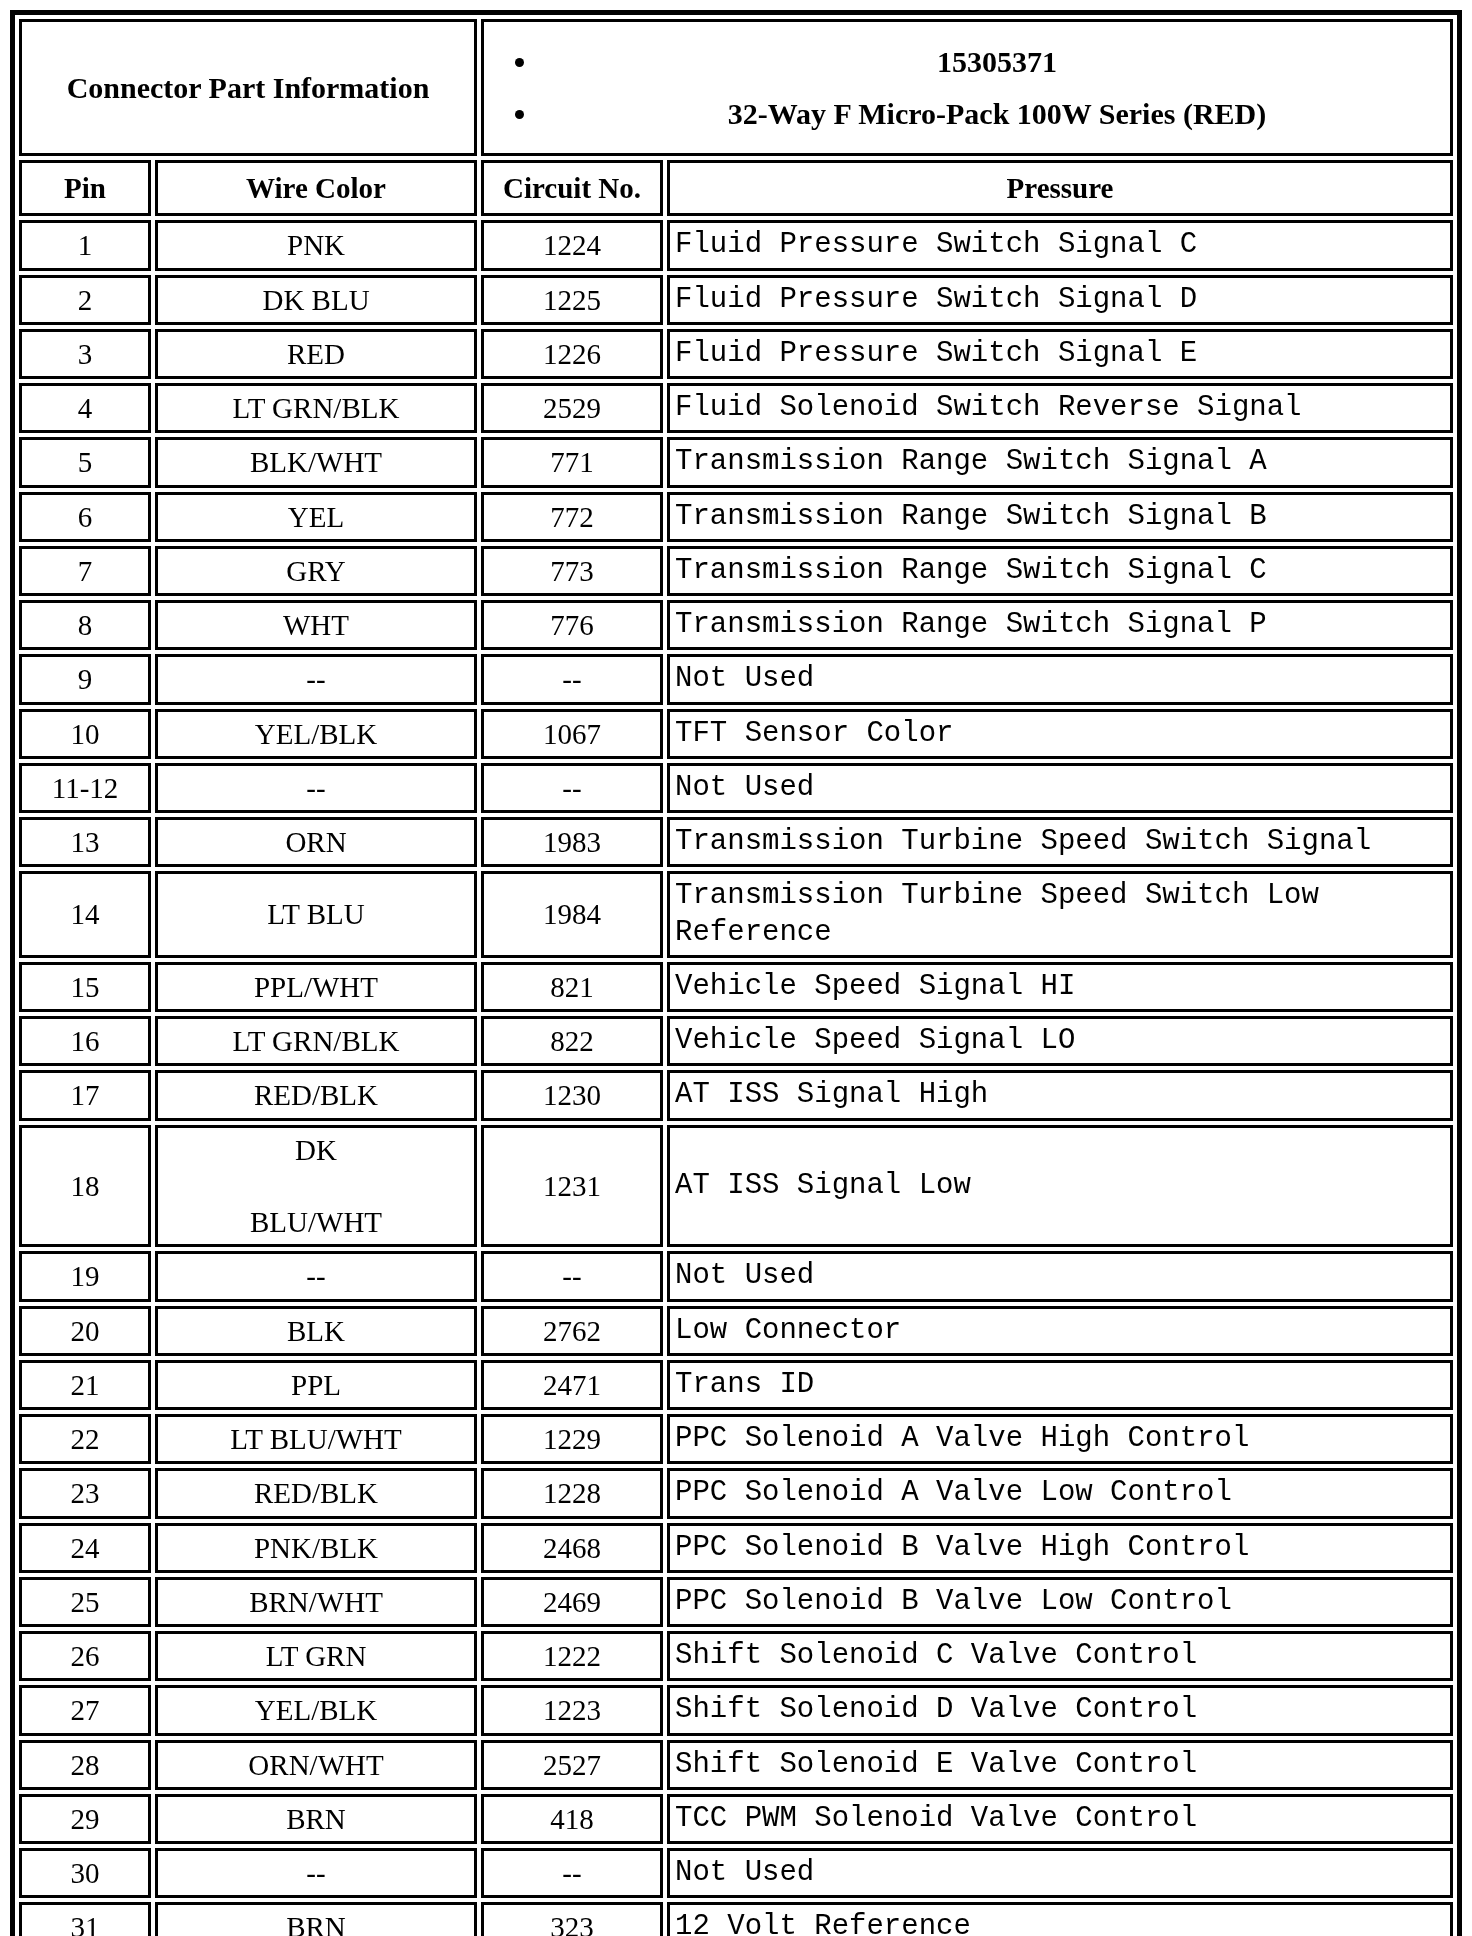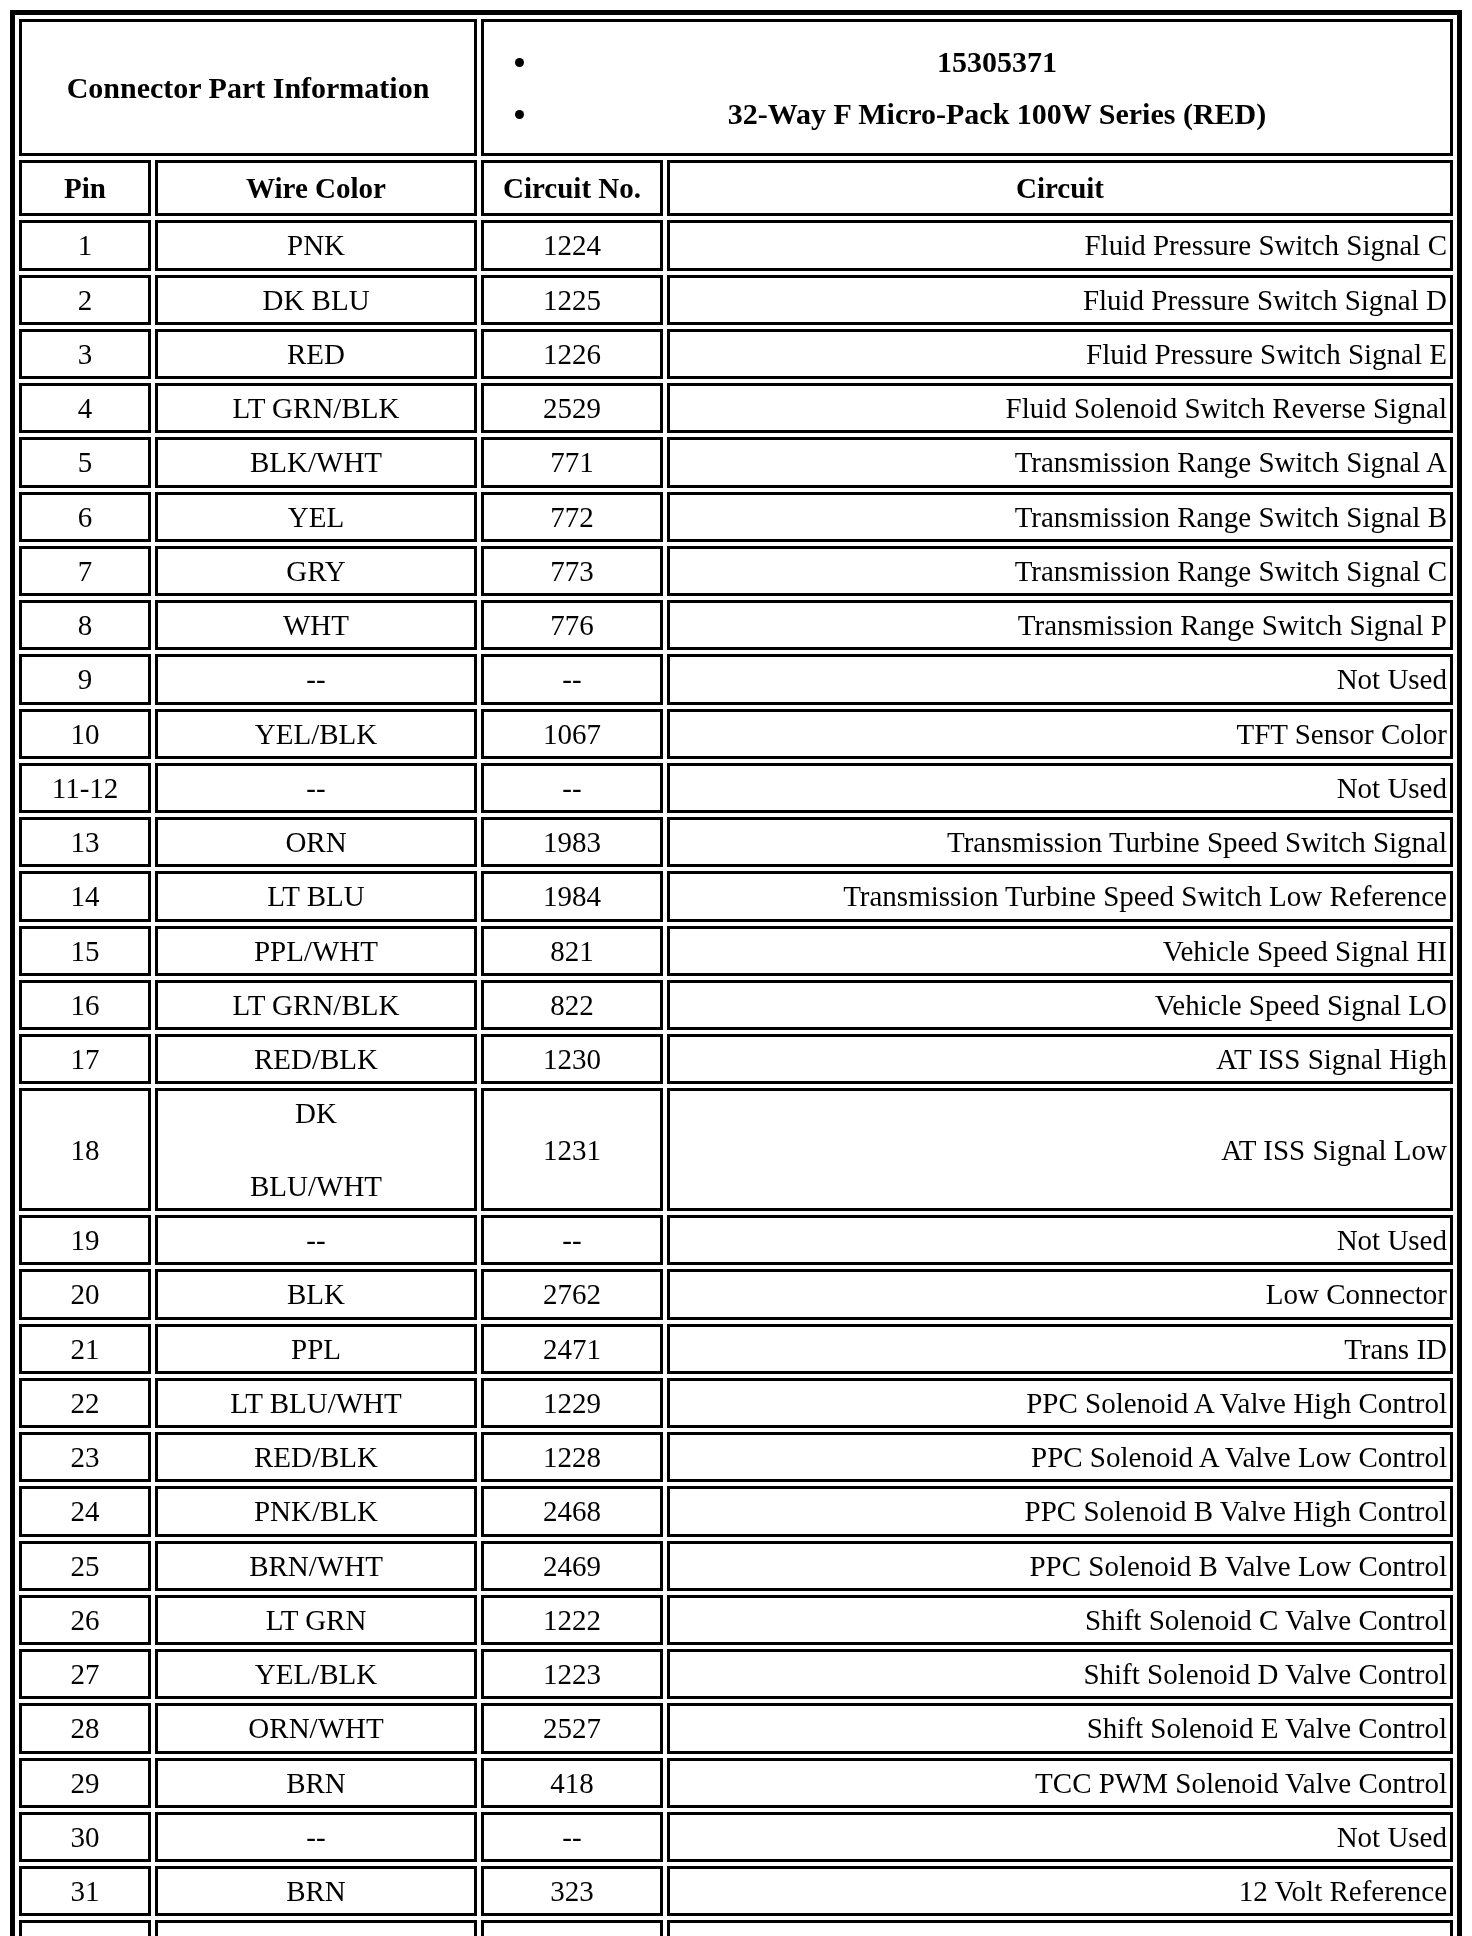--- a/index.html
+++ b/index.html
@@ -43,22 +43,23 @@
     text-align: center;
     padding: 7px 4px;
   }
   td {
     padding: 4px 3px;
   }
   .c-pin, .c-wire_color, .c-circuit {
     text-align: center;
   }
   .c-function {
-    text-align: right;
+    text-align: left;
     padding-left: 5px;
+    font-family: Liberation Mono, monospace;
   }
   .c-wire_color {
     white-space: pre-line;
   }
   .part-info-title {
     font-weight: bold;
     text-align: center;
     font-size: 30px;
   }
   .part-info-cell {
@@ -93,21 +94,21 @@
           <ul class="part-list">
             <li>15305371</li>
             <li>32-Way F Micro-Pack 100W Series (RED)</li>
           </ul>
         </th>
       </tr>
       <tr>
         <th>Pin</th>
         <th>Wire Color</th>
         <th>Circuit No.</th>
-        <th>Circuit</th>
+        <th>Pressure</th>
       </tr>
     </thead>
     <tbody>
         <tr>
           <td class="c-pin">1</td>
           <td class="c-wire_color">PNK</td>
           <td class="c-circuit">1224</td>
           <td class="c-function">Fluid Pressure Switch Signal C</td>
         </tr>
         <tr>

